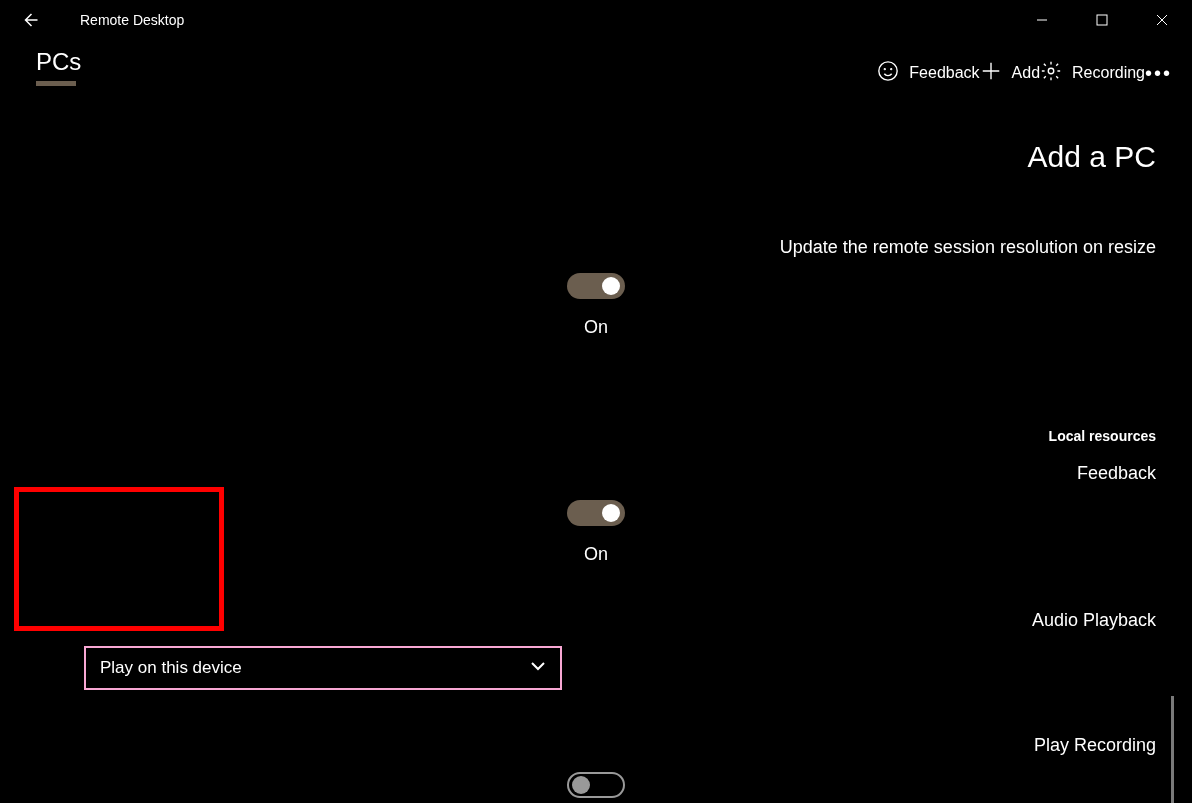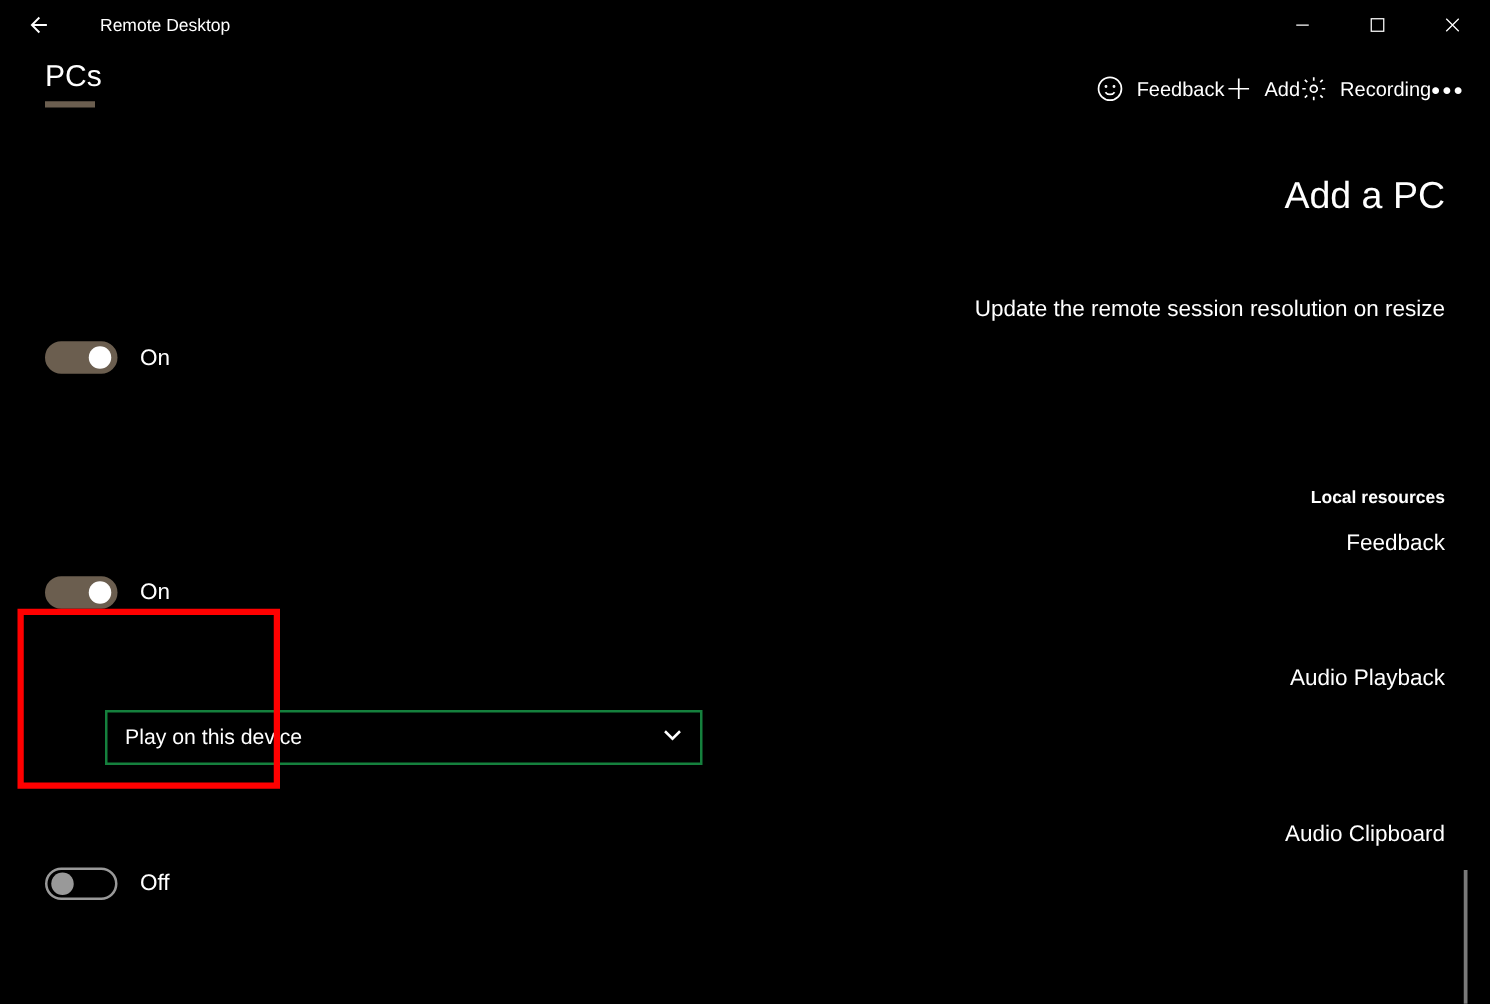--- a/index.html
+++ b/index.html
@@ -21,34 +21,34 @@
   .toolbar-item svg{width:22px;height:22px;stroke:#fff;fill:none;stroke-width:1.5;}
   .more-btn{font-size:20px;letter-spacing:2px;}
   
   .content{padding:34px 36px 0 36px;position:relative;height:697px;box-sizing:border-box;text-align:right;}
   .page-title{font-size:30px;font-weight:400;margin-bottom:62px;}
   
   .setting{margin-bottom:44px;margin-top:16px;}
   .setting-label{font-size:18px;font-weight:400;margin-bottom:14px;line-height:1.3;}
   .setting-sub{font-size:15px;color:#808080;margin-top:-10px;margin-bottom:12px;}
   
-  .toggle-row{display:flex;align-items:center;gap:18px;}
+  .toggle-row{display:flex;align-items:center;gap:18px;flex-direction:column;}
   .toggle{width:58px;height:26px;border-radius:13px;position:relative;}
   .toggle.on{background:#6b5e4f;}
   .toggle.off{background:#000;border:2px solid #999;box-sizing:border-box;}
   .toggle-knob{width:18px;height:18px;border-radius:50%;background:#fff;position:absolute;top:4px;}
   .toggle.on .toggle-knob{right:5px;}
   .toggle.off .toggle-knob{left:3px;top:2px;background:#999;}
   .toggle-state{font-size:18px;}
   
   .section-header{font-size:14px;font-weight:600;margin-bottom:18px;}
   
   .highlight-box{border:5px solid #ff0000;position:absolute;left:14px;top:381px;width:200px;height:134px;pointer-events:none;}
   
-  .dropdown{width:478px;height:44px;border:2px solid #15803d;background:#000;display:flex;align-items:center;justify-content:space-between;padding:0 14px;box-sizing:border-box;font-size:17px;margin-top:2px;}
+  .dropdown{width:478px;height:44px;border:2px solid #f9a8d4;background:#000;display:flex;align-items:center;justify-content:space-between;padding:0 14px;box-sizing:border-box;font-size:17px;margin-top:2px;}
   .dropdown svg{width:16px;height:16px;stroke:#fff;fill:none;stroke-width:2;}
   
   .local-resources-block{margin-top:90px;margin-bottom:44px;}
   .audio-playback-block{margin-bottom:44px;margin-left:48px;}
   
   .scrollbar{position:absolute;right:18px;top:590px;width:3px;height:190px;background:#7a7a7a;}
 </style>
 </head>
 <body>
 
@@ -151,21 +151,21 @@
       <span>Play on this device</span>
       <span>
         <svg viewBox="0 0 16 16">
             <path d="M2 5l6 6 6-6"></path>
           </svg>
       </span>
     </div>
   </div>
 
   <div class="setting">
-    <div class="setting-label">Audio Clipboard</div>
+    <div class="setting-label">Play Recording</div>
     <div class="toggle-row">
       <div class="toggle off">
           <div class="toggle-knob"></div>
         </div>
       <div class="toggle-state">Off</div>
     </div>
   </div>
 
   <div class="scrollbar"></div>
 </div>

